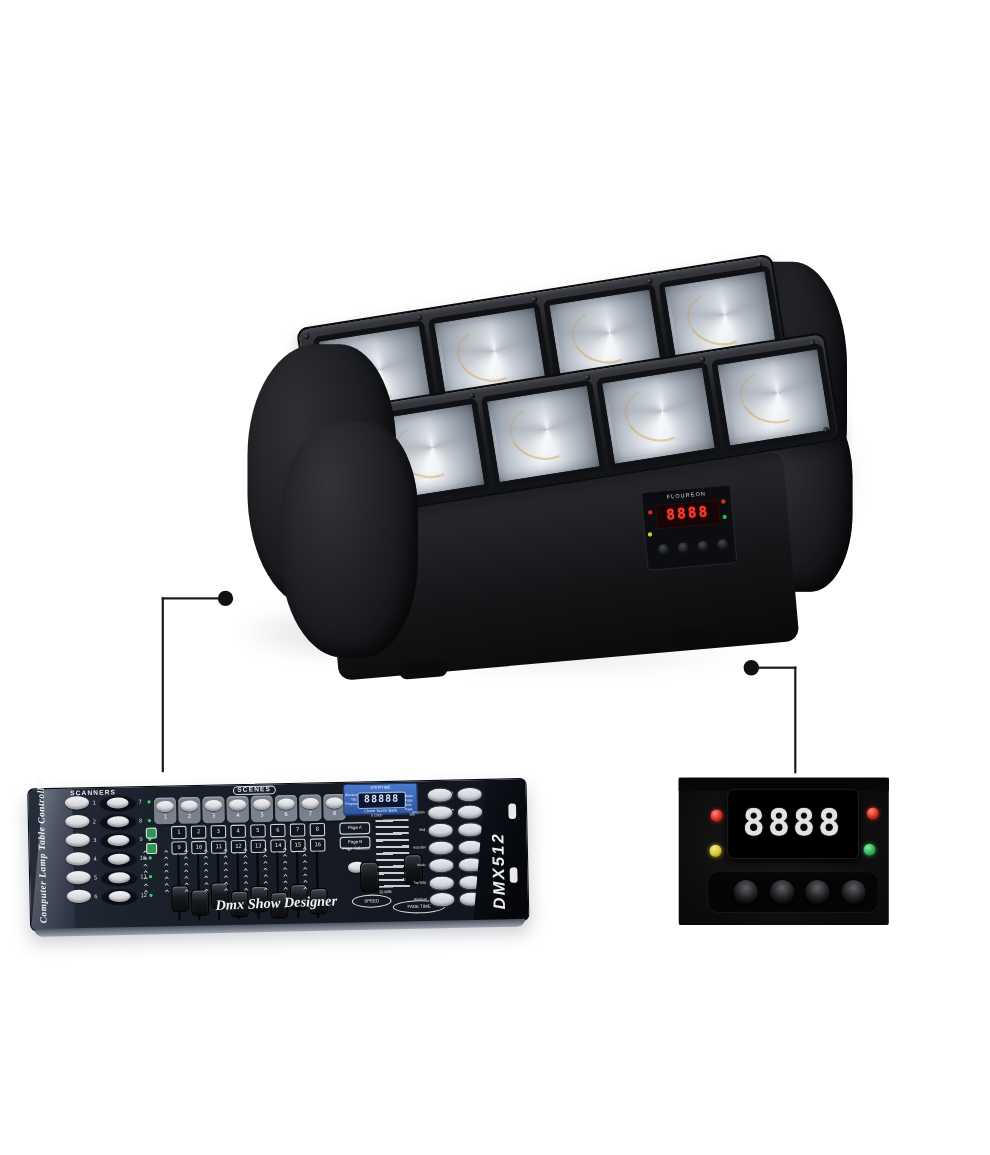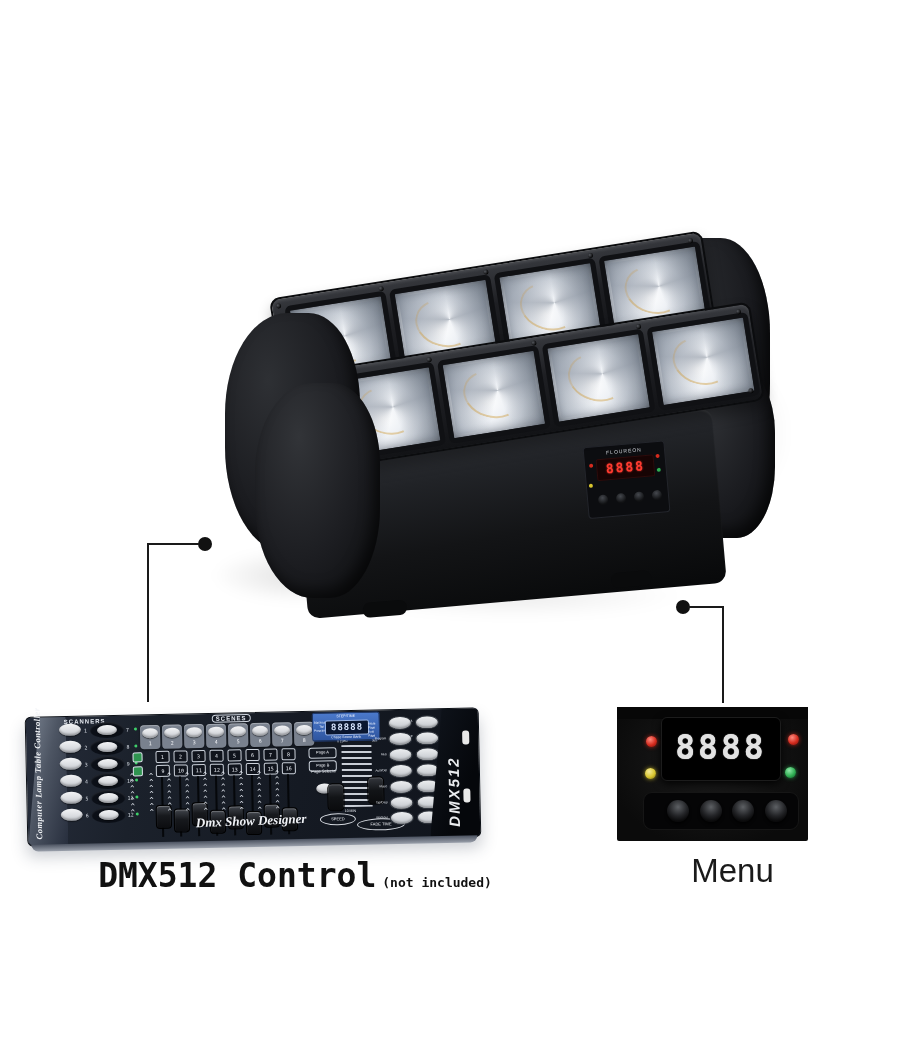--- a/index.html
+++ b/index.html
@@ -443,18 +443,14 @@
     <span class="led yellow" style="left:28px;top:61px;"></span>
     <span class="led green" style="left:168px;top:60px;"></span>
     <div class="bplate">
       <span class="mbtn" style="left:23px;"></span>
       <span class="mbtn" style="left:56px;"></span>
       <span class="mbtn" style="left:88px;"></span>
       <span class="mbtn" style="left:121px;"></span>
     </div>
   </div>
 
-  <div class="abs cap-dmx">
-    <span class="big">DMX512 Control</span><span class="small">(not included)</span>
-  </div>
-  <div class="abs cap-menu">Menu</div>
 
 </div>
 
 </body></html>

